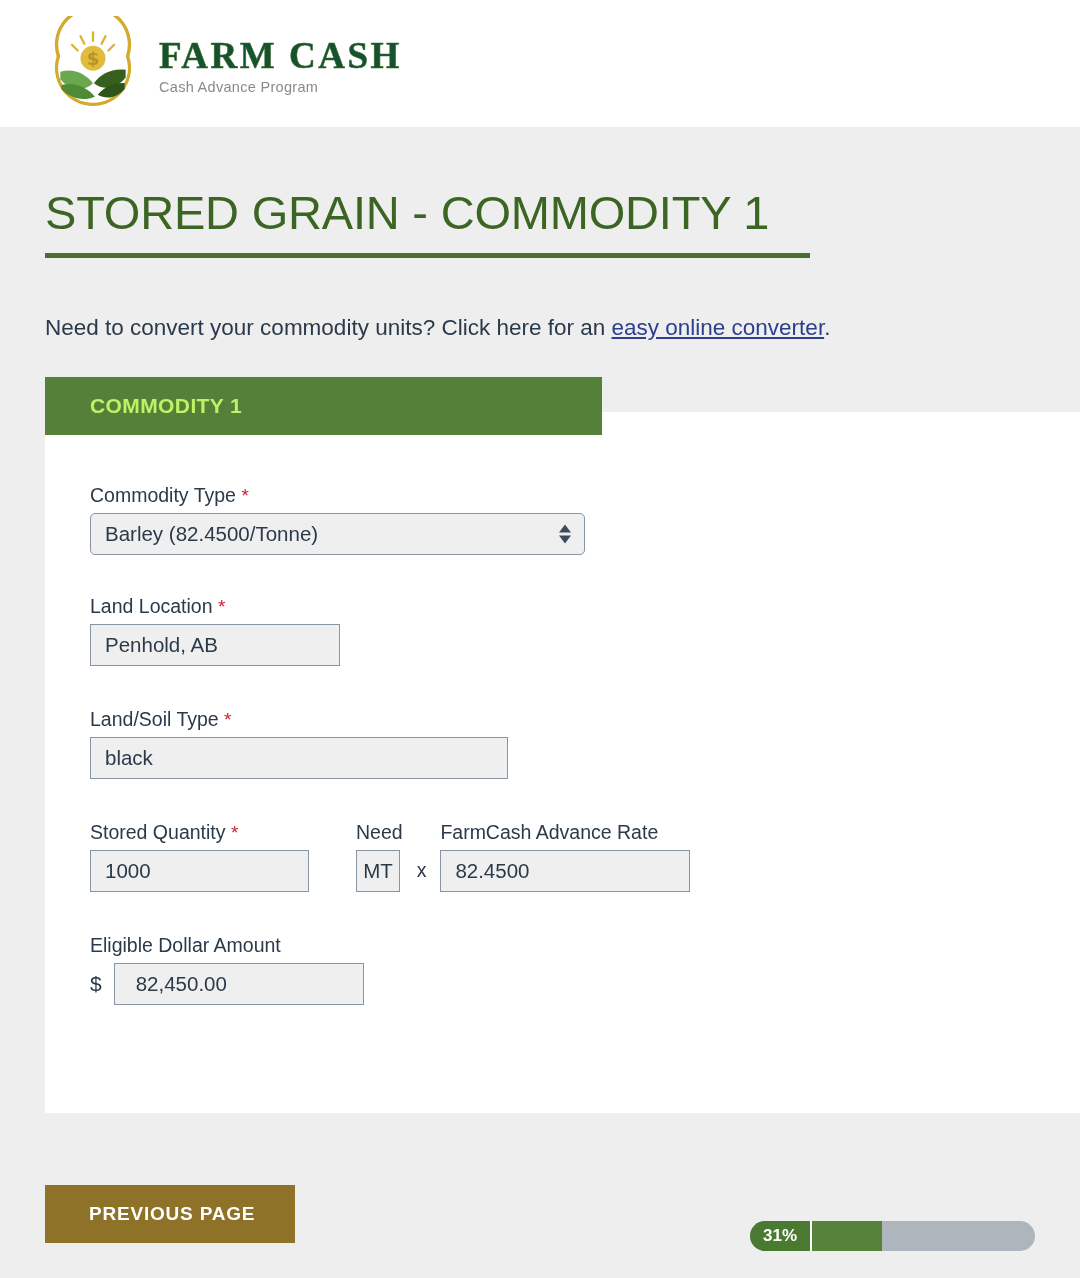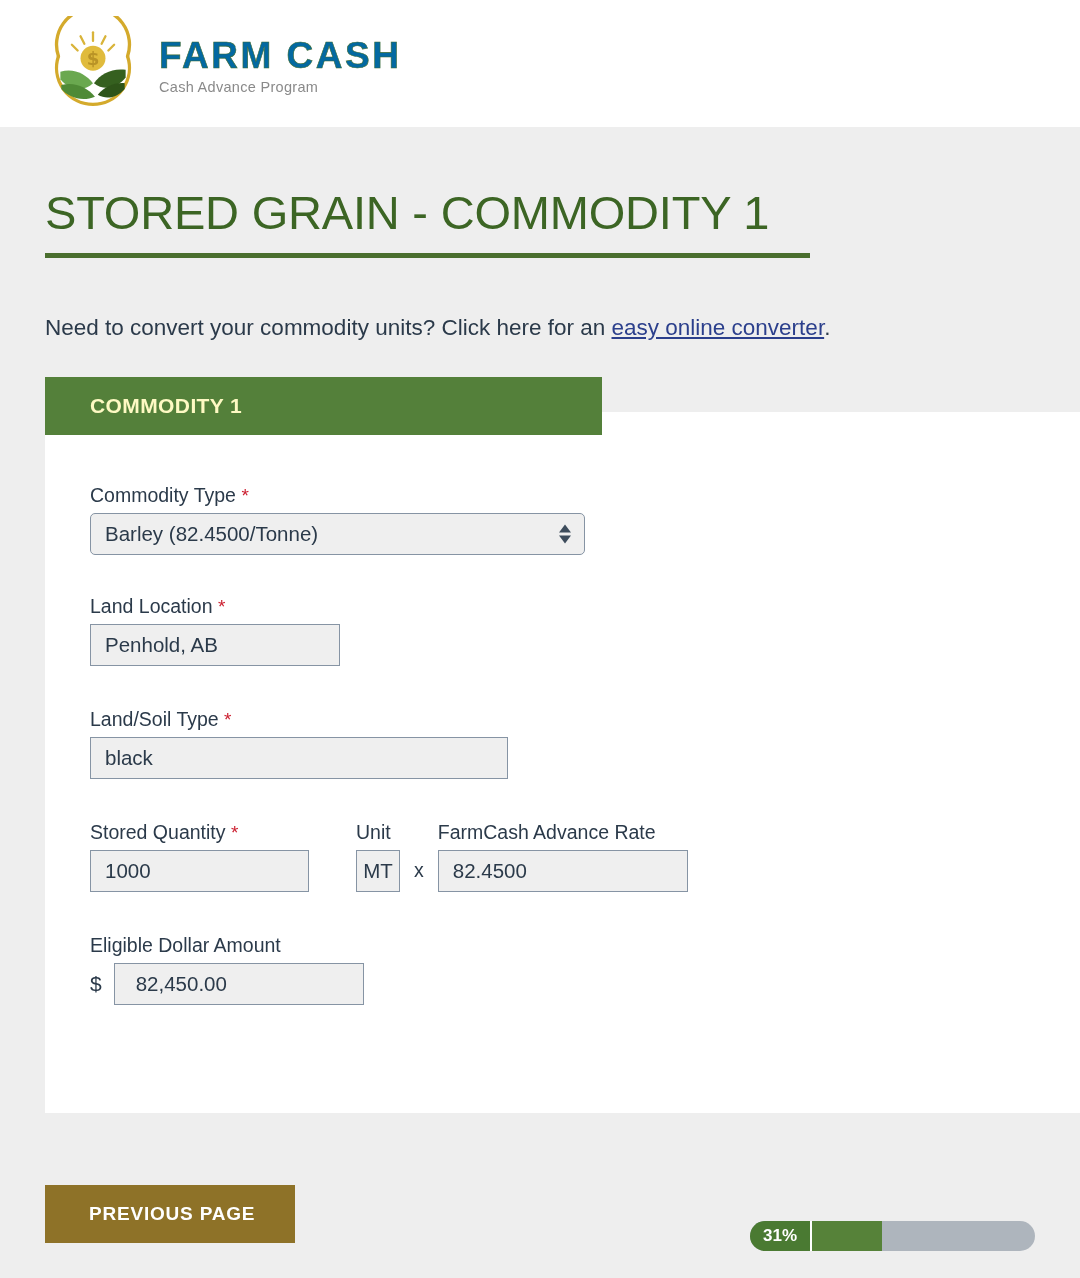--- a/index.html
+++ b/index.html
@@ -23,23 +23,23 @@
     display: flex;
     align-items: center;
     padding-left: 45px;
   }
   .brand-logo { width: 96px; height: 96px; flex: 0 0 96px; }
   .brand-text { margin-left: 18px; padding-top: 4px; }
   .brand-wordmark {
     font-size: 37px;
     font-weight: bold;
     letter-spacing: 2.5px;
-    color: #0369a1;
+    color: #14532d;
     line-height: 1;
-    font-family: Liberation Sans, sans-serif;
+    font-family: Liberation Serif, serif;
     -webkit-text-stroke: 0.6px #3e6b32;
   }
   .brand-tagline {
     font-size: 14.5px;
     color: #8a8a8a;
     letter-spacing: 0.3px;
     margin-top: 5px;
     font-family: "Liberation Sans", sans-serif;
   }
 
@@ -90,21 +90,21 @@
   .section-header {
     position: absolute;
     left: 45px; top: 377px;
     width: 557px; height: 58px;
     background: #54803a;
     display: flex;
     align-items: center;
     padding-left: 45px;
   }
   .section-header-label {
-    color: #fef9c3;
+    color: #bef264;
     font-size: 21px;
     font-weight: bold;
     letter-spacing: 0.4px;
   }
 
   
   .fields { position: absolute; left: 90px; top: 484px; }
   .field-group { margin-bottom: 0; }
   .field-label {
     font-size: 19.5px;
@@ -292,21 +292,21 @@
 
   <div class="gap-3"></div>
 
   <div class="row">
     <div class="col">
       <label class="field-label"><span>Stored Quantity</span> <span class="req">*</span></label>
       <div class="ctl w-qty"><span>1000</span></div>
     </div>
 
     <div class="col col-unit">
-      <label class="field-label">Unit</label>
+      <label class="field-label">Need</label>
       <div class="ctl w-unit"><span>MT</span></div>
     </div>
 
     <span class="times">x</span>
 
     <div class="col col-rate">
       <label class="field-label">FarmCash Advance Rate</label>
       <div class="ctl w-rate"><span>82.4500</span></div>
     </div>
   </div>

